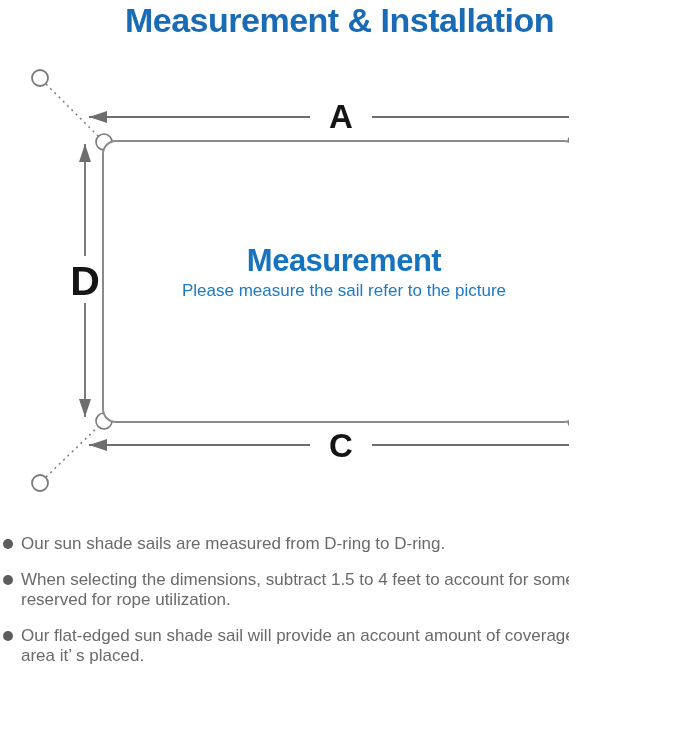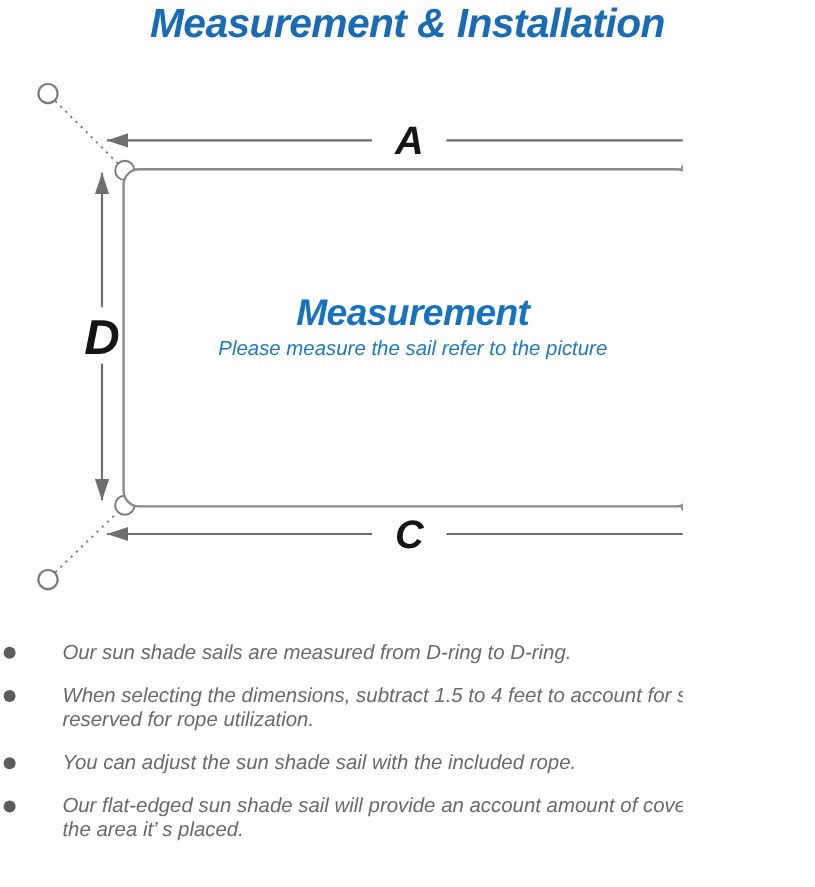--- a/index.html
+++ b/index.html
@@ -2,21 +2,20 @@
 <html><head>
 <meta charset="utf-8">
 <style>
   html,body{margin:0;padding:0;background:#ffffff;}
   #page{
     position:relative;
     width:569px;height:739px;
     background:#ffffff;
     font-family:"Liberation Sans","DejaVu Sans",sans-serif;
     overflow:hidden;
-    font-style:italic;
   }
   #title{
     position:absolute;left:0;top:0;width:679px;
     text-align:center;
     font-size:34px;line-height:40px;font-weight:700;
     letter-spacing:-0.5px;
     color:#186bb4;
     margin:0;
   }
   #diagram{
@@ -40,21 +39,20 @@
     position:absolute;left:0;top:534px;width:672px;
     list-style:none;margin:0;padding:0;
   }
   #notes li{
     display:flex;
     align-items:flex-start;
     margin:0 0 16px 0;
     color:#6a6a6a;
     font-size:17px;
     line-height:20px;
-    gap:31px;
   }
   .dot{
     flex:0 0 auto;
     width:10px;height:10px;
     margin:5px 8px 0 3px;
     border-radius:50%;
     background:#5c5c5c;
   }
   .note-text{flex:1 1 auto;}
 </style>
@@ -119,21 +117,17 @@
     <li>
       <span class="dot"></span>
       <span class="note-text">Our sun shade sails are measured from D-ring to D-ring.</span>
     </li>
     <li>
       <span class="dot"></span>
       <span class="note-text">When selecting the dimensions, subtract 1.5 to 4 feet to account for some spacing reserved for rope utilization.</span>
     </li>
     <li>
       <span class="dot"></span>
-      <span class="note-text">You can adjust the sun shade sail with the included rope.</span>
-    </li>
-    <li>
-      <span class="dot"></span>
       <span class="note-text">Our flat-edged sun shade sail will provide an account amount of coverage above the area it’ s placed.</span>
     </li>
   </ul>
 
 </div>
 
 </body></html>

